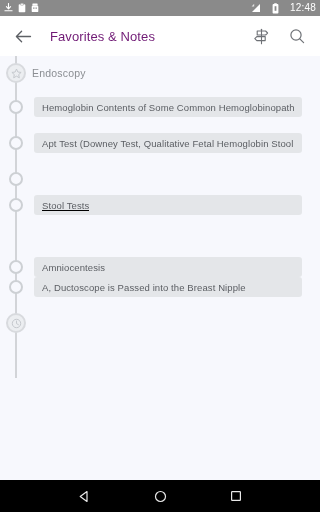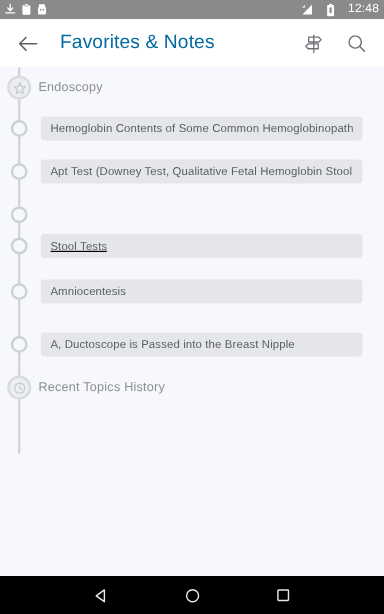--- a/index.html
+++ b/index.html
@@ -39,21 +39,21 @@
     background:#ffffff;
     display:flex; align-items:center;
     padding:0 10px;
   }
   .ab-btn {
     width:26px; height:26px;
     display:flex; align-items:center; justify-content:center;
     cursor:pointer; flex:0 0 26px;
   }
   .ab-title {
-    font-size:16px; color:#0369a1;
+    font-size:13px; color:#701a75;
     margin-left:14px; letter-spacing:.1px;
     white-space:nowrap;
   }
   .ab-spacer { flex:1 1 auto; }
   .ab-actions { display:flex; align-items:center; gap:10px; }
 
   
   .content {
     flex:1 1 auto;
     position:relative;
@@ -231,21 +231,21 @@
 
     <div class="tl-item" style="top:136px; height:26px;text-decoration:underline;">
       <div class="node">
         <div class="node-ring"></div>
       </div>
       <div class="pill">
         <span class="pill-text">Stool Tests</span>
       </div>
     </div>
 
-    <div class="tl-item" style="top:174px; height:26px;">
+    <div class="tl-item" style="top:198px; height:26px;">
       <div class="node">
         <div class="node-ring"></div>
       </div>
       <div class="pill">
         <span class="pill-text">Amniocentesis</span>
       </div>
     </div>
 
     <div class="tl-item" style="top:218px; height:26px;">
       <div class="node">
@@ -258,21 +258,20 @@
 
     <div class="tl-item" style="top:254px; height:26px;">
       <div class="node">
         <div class="node-badge">
           <svg width="11" height="11" viewBox="0 0 12 12">
             <circle cx="6" cy="6" r="4.6" fill="none" stroke="#c2c5ca" stroke-width="1"></circle>
             <path d="M6 3.3 L6 6.1 L8.1 7.3" fill="none" stroke="#c2c5ca" stroke-width="1" stroke-linecap="round" stroke-linejoin="round"></path>
           </svg>
         </div>
       </div>
-      <div class="header-label">Recent Topics History</div>
     </div>
   </div>
 
   <div class="nav-bar">
     <div class="nav-btn">
       <svg width="13" height="13" viewBox="0 0 13 13">
         <path d="M9 1.6 L2.2 6.5 L9 11.4 Z" fill="none" stroke="#e8e8e8" stroke-width="1.2" stroke-linejoin="round"></path>
       </svg>
     </div>
     <div class="nav-btn">

